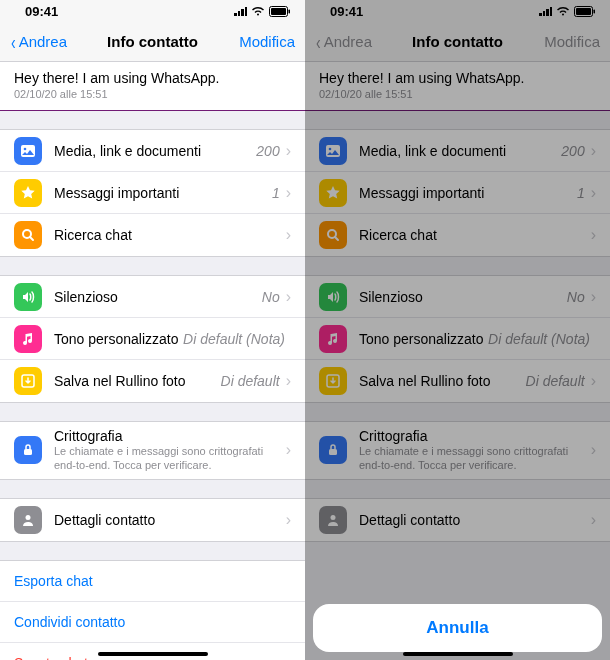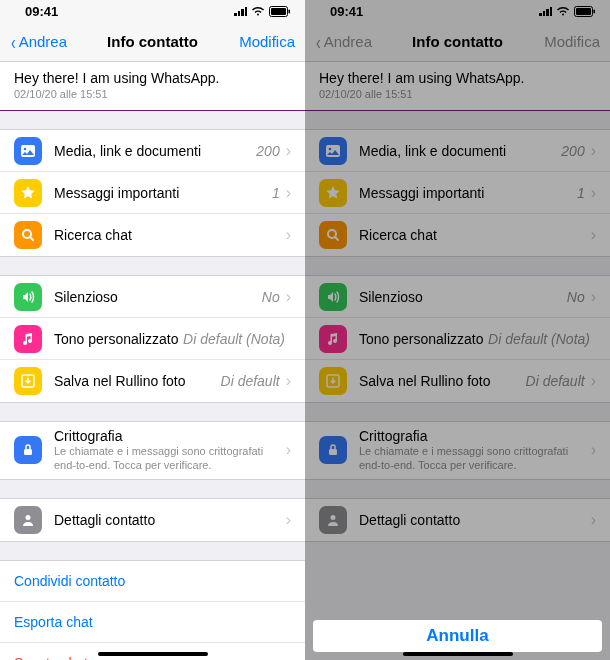--- a/index.html
+++ b/index.html
@@ -30,21 +30,21 @@
   .chevron { color:#c7c7cc; }
   .action-row { background:#fff; padding:12px 14px; font-size:14px; border-bottom:1px solid #e5e5ea; }
   .action-row:last-child { border-bottom:none; }
   .blue { color:#007aff; }
   .red { color:#ff3b30; }
   .home-ind { position:absolute; bottom:4px; left:50%; transform:translateX(-50%); width:110px; height:4px; background:#000; border-radius:3px; z-index:6; }
   .action-sheet { position:absolute; bottom:8px; left:8px; right:8px; z-index:5; }
   .sheet-group { background:#eaeaeaee; backdrop-filter:blur(10px); border-radius:12px; overflow:hidden; margin-bottom:8px; }
   .sheet-btn { padding:14px 0; text-align:center; font-size:17px; color:#007aff; border-bottom:1px solid #d1d1d666; }
   .sheet-btn:last-child { border-bottom:none; }
-  .sheet-cancel { background:#fff; border-radius:4px; padding:6px 0; text-align:center; font-size:17px; font-weight:600; color:#007aff; }
+  .sheet-cancel { background:#fff; border-radius:16px; padding:14px 0; text-align:center; font-size:17px; font-weight:600; color:#007aff; }
   .chev-back { display:inline-block; transform:scaleX(0.7); font-size:20px; line-height:1; }
   .sig { display:inline-flex; gap:1px; align-items:flex-end; height:10px; }
   .sig i { width:2.5px; background:#000; display:block; }
   .sig i:nth-child(1){height:3px} .sig i:nth-child(2){height:5px} .sig i:nth-child(3){height:7px} .sig i:nth-child(4){height:9px}
 </style>
 </head>
 <body>
 
 <div class="container">
 
@@ -184,22 +184,22 @@
             </svg>
           </div>
         <div class="row-label">Dettagli contatto</div>
         <span class="chevron">›</span>
       </div>
     </div>
 
     <div class="gap"></div>
 
     <div class="group">
+      <div class="action-row blue">Esporta chat</div>
       <div class="action-row blue">Condividi contatto</div>
-      <div class="action-row blue">Esporta chat</div>
       <div class="action-row red">Svuota chat</div>
     </div>
 
     <div class="home-ind"></div>
   </div>
 
   <div class="screen dimmed">
     <div class="status-bar">
       <span class="status-time">09:41</span>
       <div class="status-right">

